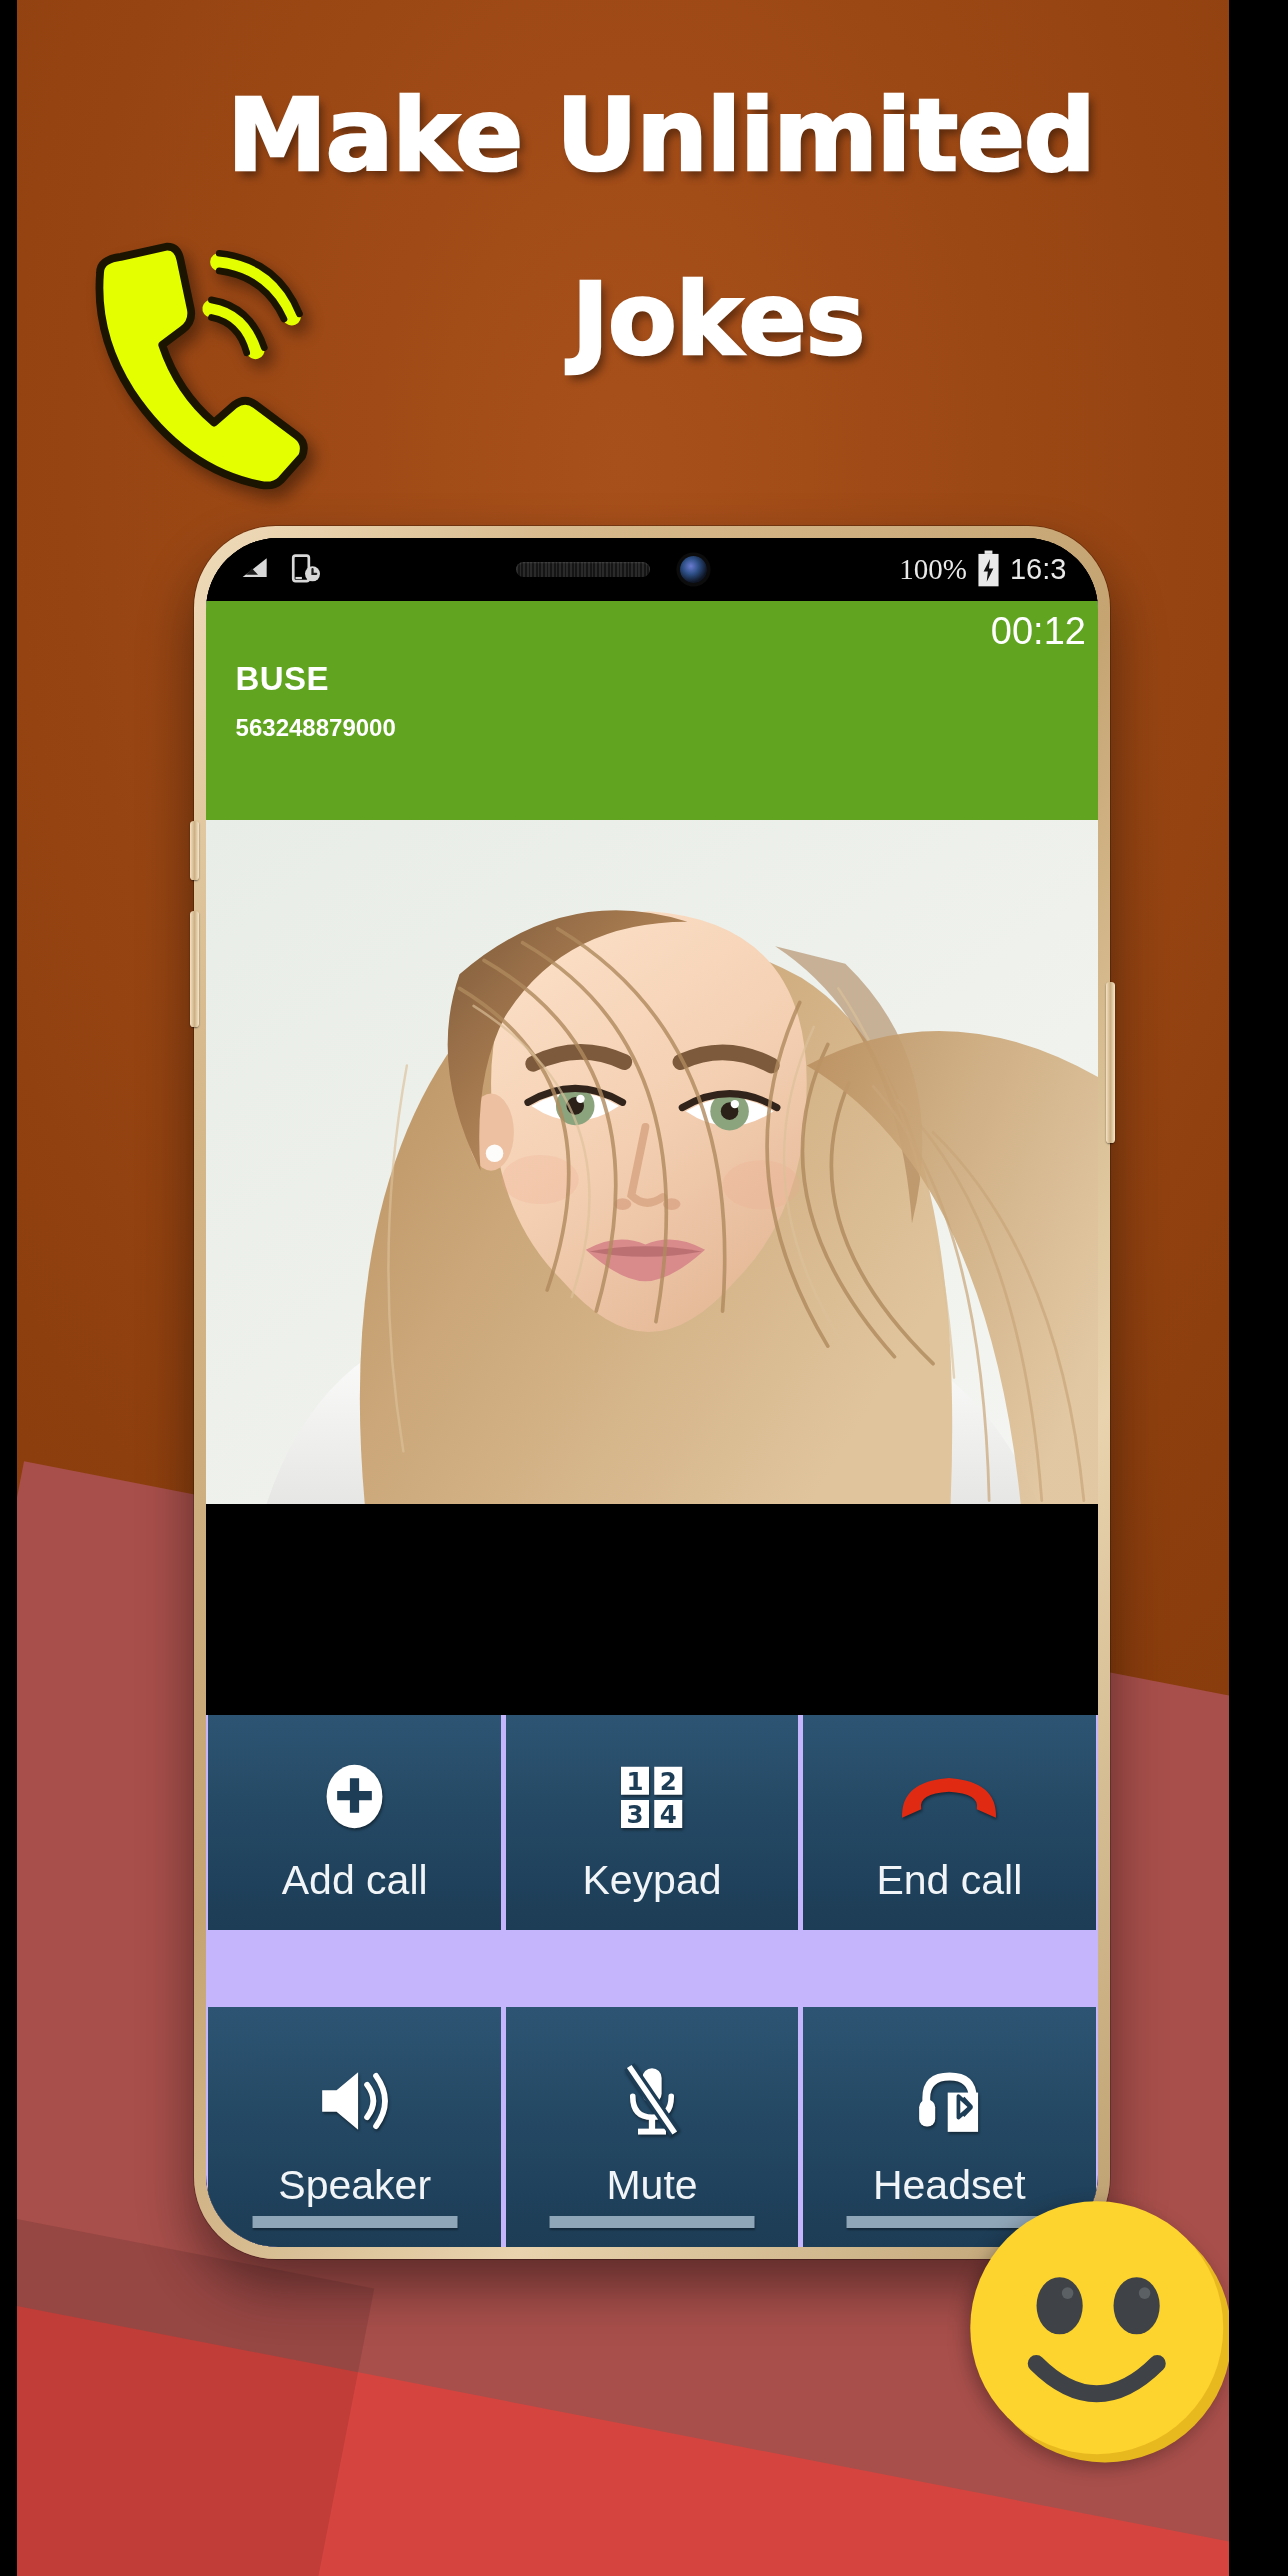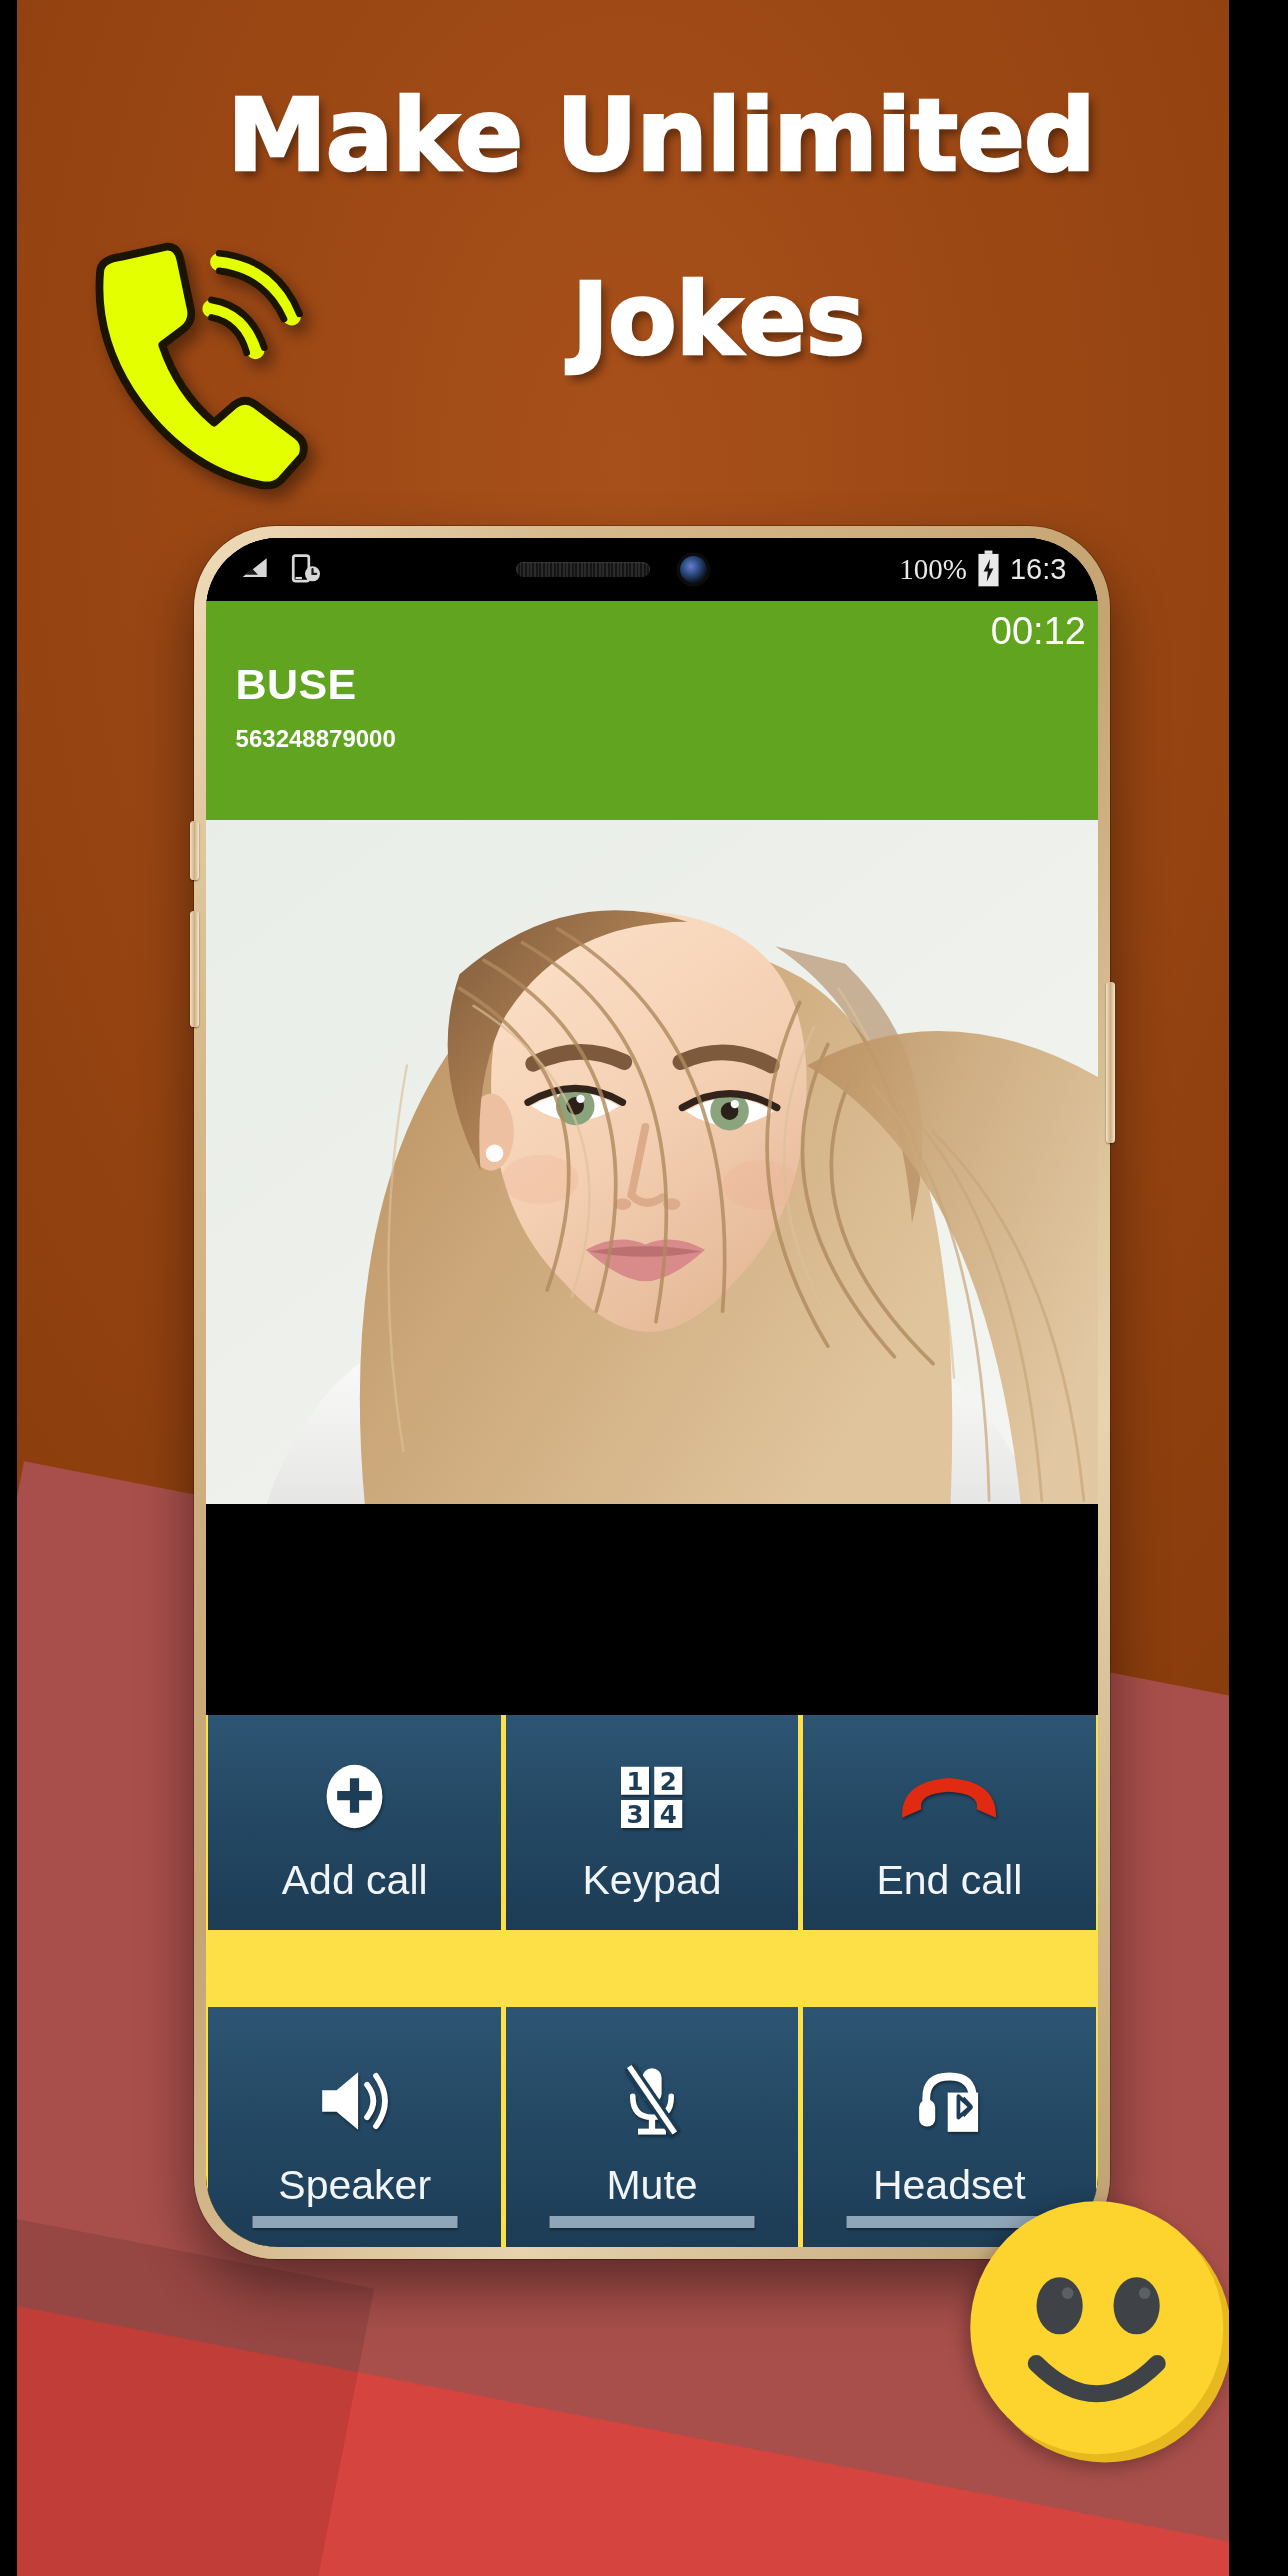--- a/index.html
+++ b/index.html
@@ -122,37 +122,37 @@
     display:flex; align-items:center; gap:8px;
     font-size:29px; font-weight:400;
     white-space:nowrap;
   }
   #battery-pct { letter-spacing:0px;font-family:Liberation Serif, serif; }
   #clock-time { letter-spacing:0px; }
 
   
   #call-screen {
     position:absolute; top:63px; left:0; right:0; bottom:0;
-    background:#fde047;
+    background:#c4b5fd;
     display:flex; flex-direction:column;
   }
   #call-header {
     background:#60a420;
     height:219px;
     position:relative;
     padding:16px 30px 0 30px;
     flex:none;
   }
   #call-timer {
     position:absolute; top:9px; right:12.5px;
     color:#fff; font-size:38px; font-weight:400;
   }
   #caller-name {
     margin-top:43px;
-    color:#fff; font-size:43px; font-weight:bold;
+    color:#fff; font-size:33px; font-weight:bold;
     letter-spacing:0.4px;
   }
   #caller-number {
     margin-top:16px;
     color:#fff; font-size:24px; font-weight:bold;
   }
 
   
   #caller-photo {
     flex:none;

